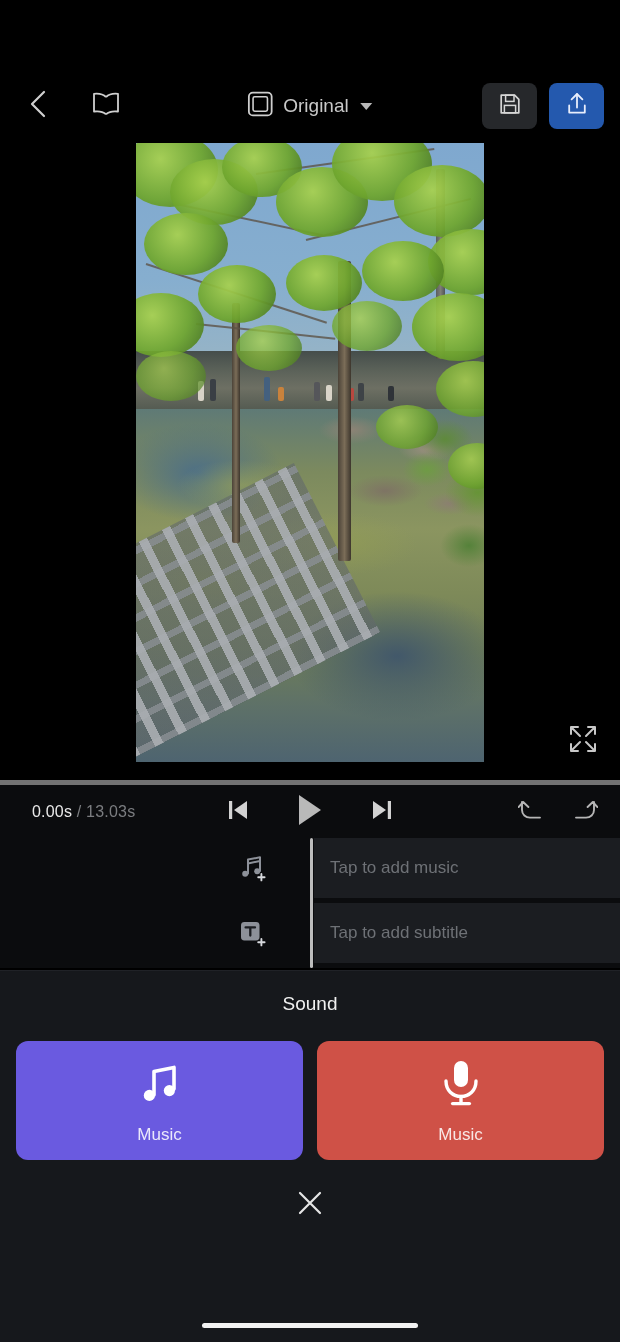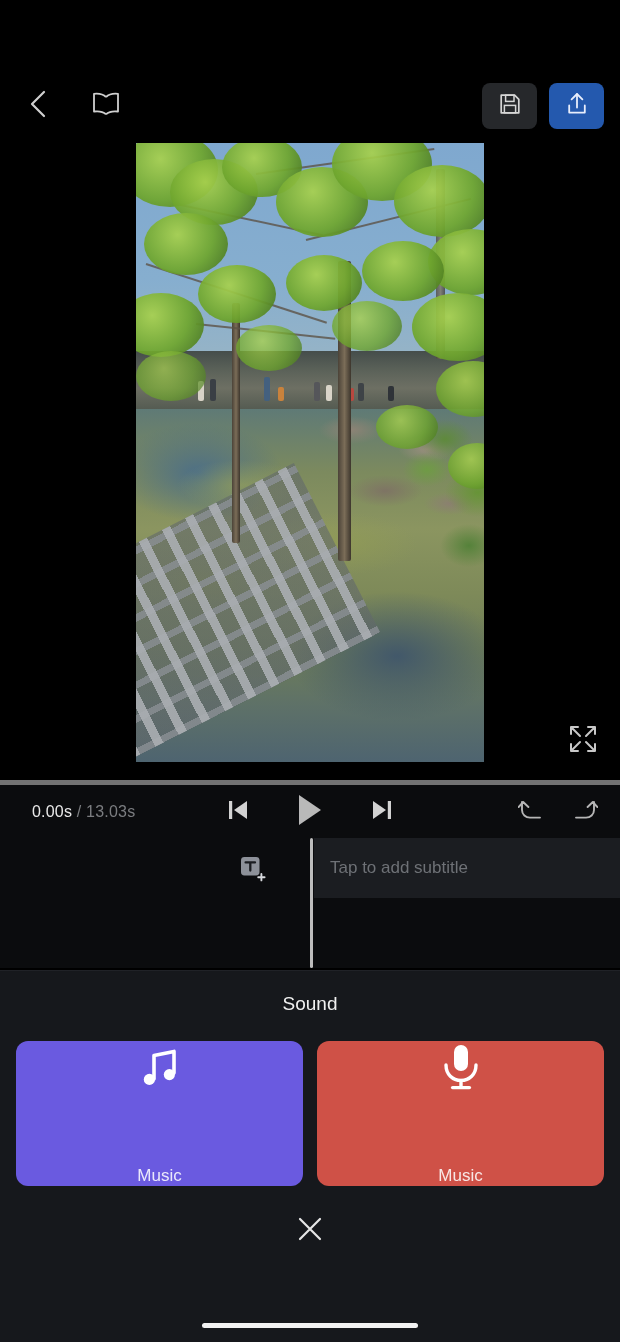--- a/index.html
+++ b/index.html
@@ -172,22 +172,22 @@
     background:#16181c; border-top:1px solid #202227;
   }
   .sheet-title {
     text-align:center; color:#f0f0f0; font-size:19px;
     padding-top:22px; padding-bottom:4px;
   }
   .cards {
     display:flex; gap:14px; padding:22px 16px 0 16px;
   }
   .card {
-    flex:1; height:145px; border-radius:12px;
-    display:flex; flex-direction:column; align-items:center; justify-content:space-between;
+    flex:1; height:119px; border-radius:12px;
+    display:flex; flex-direction:column; align-items:center; justify-content:center;
     gap:16px;
   }
   .card-icon { color:#fff; display:flex; align-items:center; justify-content:center; }
   .card-label { color:rgba(255,255,255,.86); font-size:17px; }
   .close-row {
     display:flex; align-items:center; justify-content:center;
     margin-top:20px; height:50px;
   }
   .close-btn { color:#e6e6e6; width:48px; height:48px; display:flex; align-items:center; justify-content:center; }
   .home-indicator {
@@ -214,20 +214,30 @@
       <div class="icon-btn">
         <span>
           <svg width="30" height="26" viewBox="0 0 30 26" fill="none">
             <path d="M15 6 C12 3 7 2.4 3 2.8 L3 20.5 C7 20 12 20.6 15 23.2" stroke="#cfcfcf" stroke-width="1.8" stroke-linejoin="round"></path>
             <path d="M15 6 C18 3 23 2.4 27 2.8 L27 20.5 C23 20 18 20.6 15 23.2" stroke="#cfcfcf" stroke-width="1.8" stroke-linejoin="round"></path>
           </svg>
         </span>
       </div>
     </div>
 
+    <div class="aspect-group">
+      <span>
+        <svg width="26" height="26" viewBox="0 0 26 26" fill="none">
+          <rect x="1.6" y="1.6" width="22.8" height="22.8" rx="4" stroke="#cfcfcf" stroke-width="1.8"></rect>
+          <rect x="5.8" y="5.8" width="14.4" height="14.4" rx="1.6" stroke="#cfcfcf" stroke-width="1.6"></rect>
+        </svg>
+      </span>
+      <span class="aspect-label">Original</span>
+      <span class="caret-down"></span>
+    </div>
 
     <div class="topbar-right">
       <div class="sq-btn save">
         <span>
           <svg width="24" height="24" viewBox="0 0 24 24" fill="none">
             <path d="M3.2 3.2 H16.6 L20.8 7.4 V20.8 H3.2 Z" stroke="#d6d6d6" stroke-width="1.7" stroke-linejoin="round"></path>
             <rect x="7.6" y="3.2" width="8.4" height="6.2" stroke="#d6d6d6" stroke-width="1.5"></rect>
             <rect x="6.4" y="13.4" width="11.2" height="7.4" stroke="#d6d6d6" stroke-width="1.5"></rect>
           </svg>
         </span>
@@ -363,20 +373,34 @@
             <path d="M18.8 9 L24 4 L28.6 9" stroke="#b6b6b6" stroke-width="1.9" stroke-linecap="round" stroke-linejoin="round" transform="translate(-1.2,0)"></path>
           </svg>
         </span>
       </div>
     </div>
   </div>
 
   <div class="timeline">
     <div class="playhead"></div>
 
+    <div class="track-row">
+      <div class="track-icon">
+        <svg width="30" height="30" viewBox="0 0 30 30" fill="none">
+          <path d="M11 20.5 V6.6 L23 4.2 V18" stroke="#8d9199" stroke-width="2" stroke-linecap="round" stroke-linejoin="round"></path>
+          <circle cx="8.2" cy="20.8" r="3" fill="#8d9199"></circle>
+          <circle cx="20.2" cy="18.3" r="3" fill="#8d9199"></circle>
+          <path d="M11 10.4 L23 8" stroke="#8d9199" stroke-width="2" stroke-linecap="round"></path>
+          <path d="M24.4 21 V27.4 M21.2 24.2 H27.6" stroke="#d7d9dd" stroke-width="1.9" stroke-linecap="round"></path>
+        </svg>
+      </div>
+      <div class="track-bar">
+        <span class="track-hint">Tap to add music</span>
+      </div>
+    </div>
 
     <div class="track-row">
       <div class="track-icon">
         <svg width="30" height="30" viewBox="0 0 30 30" fill="none">
           <rect x="4" y="4" width="18.5" height="18.5" rx="3.4" fill="#8d9199"></rect>
           <path d="M8.6 9.4 H18 M13.3 9.4 V17.6" stroke="#1b1d21" stroke-width="2.3" stroke-linecap="round"></path>
           <path d="M24.4 21 V27.4 M21.2 24.2 H27.6" stroke="#d7d9dd" stroke-width="1.9" stroke-linecap="round"></path>
         </svg>
       </div>
       <div class="track-bar">

